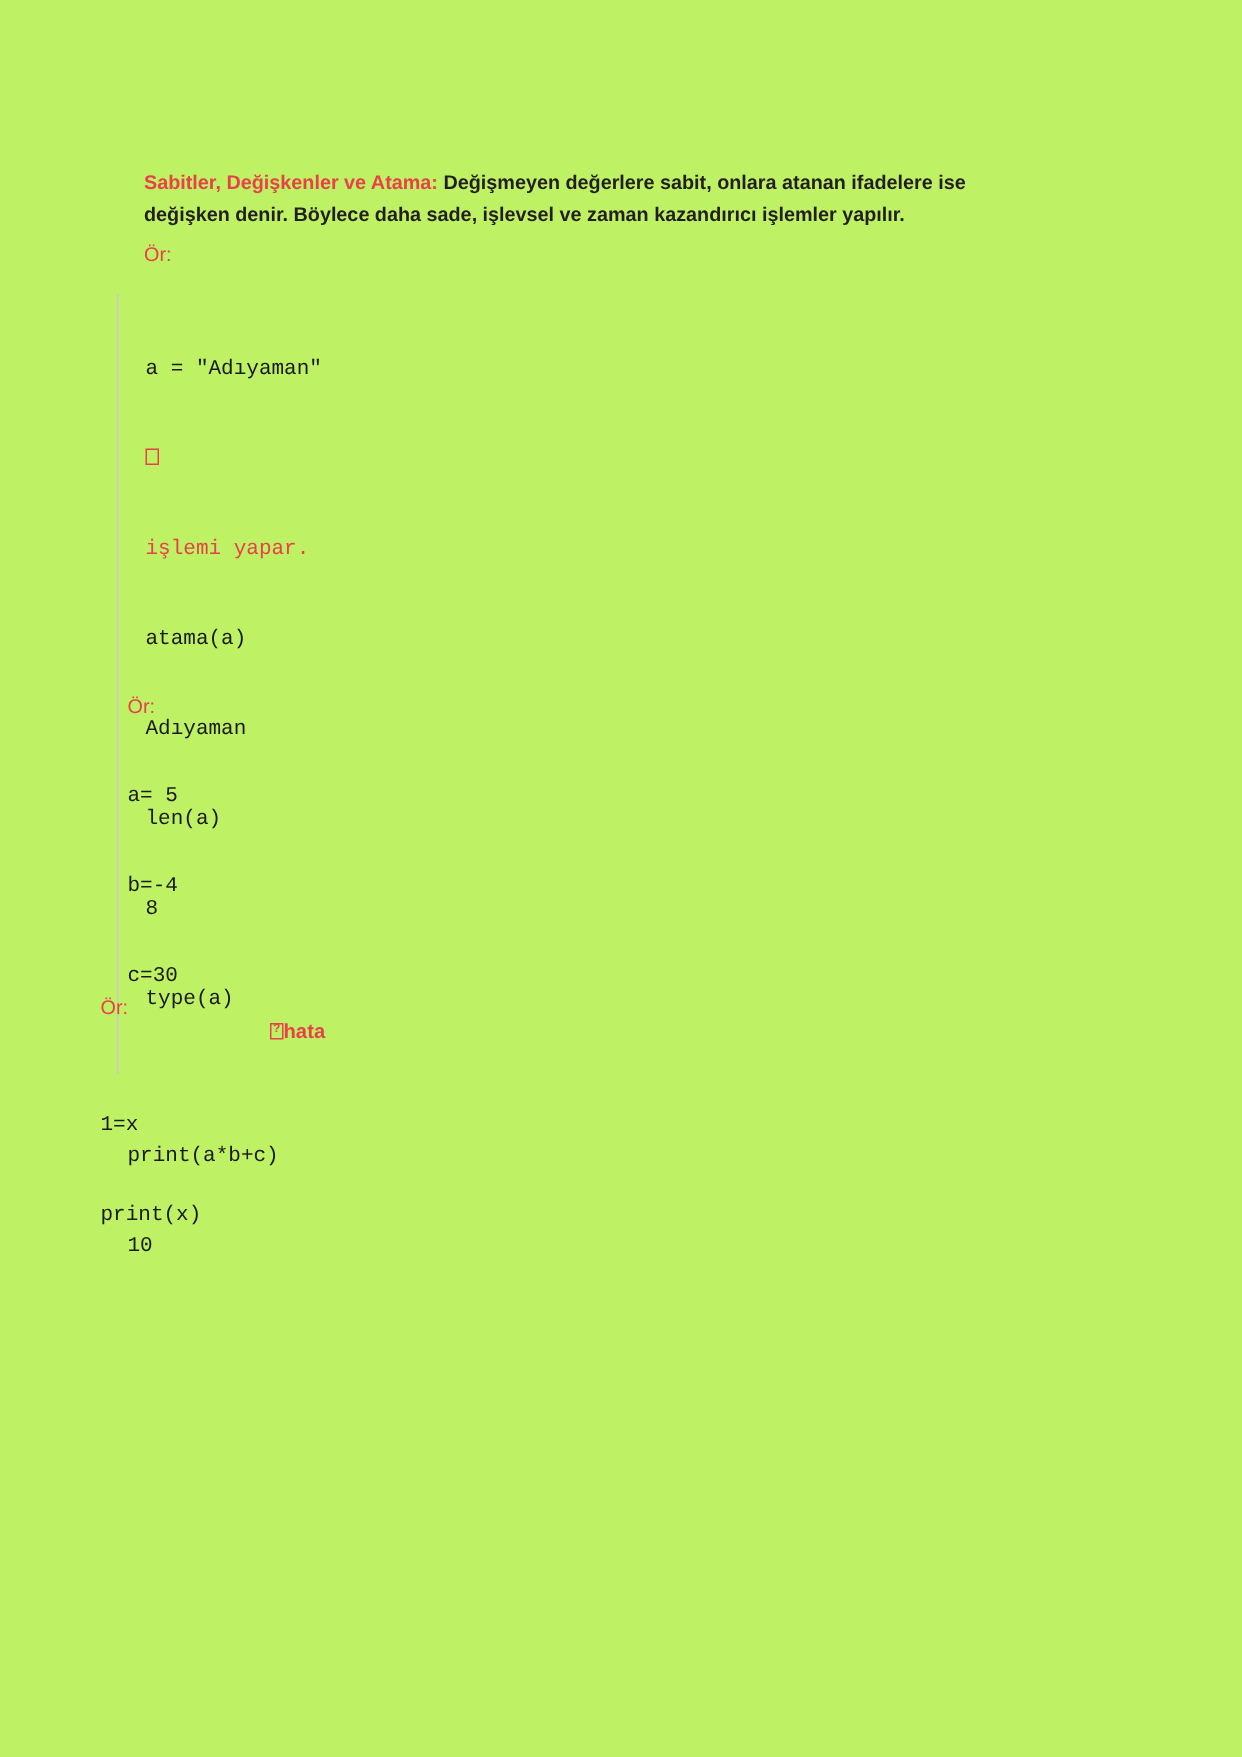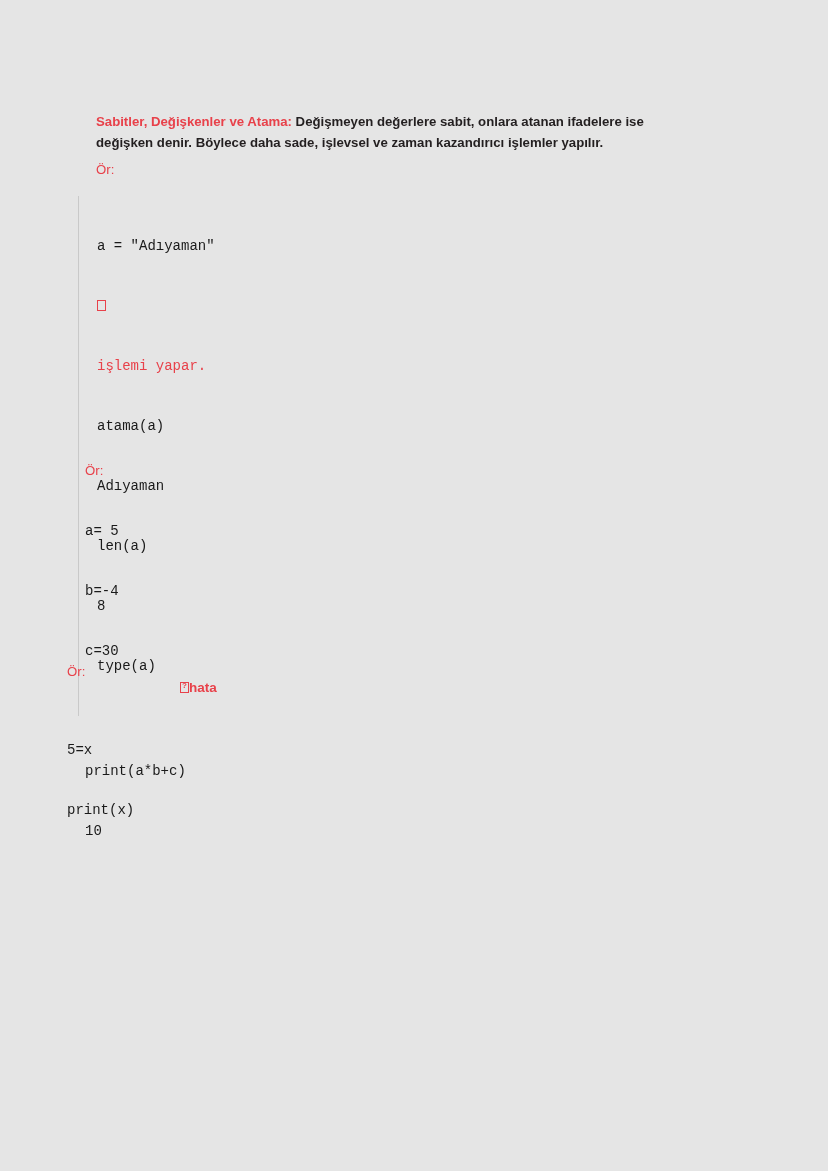--- a/index.html
+++ b/index.html
@@ -13,21 +13,21 @@
     height: 1171px;
     position: relative;
     font-family: "Liberation Sans", sans-serif;
     color: #231f20;
     -webkit-font-smoothing: antialiased;
   }
 
   .page {
     position: absolute;
     inset: 0;
-    background: #e5e5e5;
+    background: #bef264;
     overflow: hidden;
     padding-left: 33px;
   }
 
   
   .prose {
     font-family: "Liberation Sans", sans-serif;
     font-size: 13.2px;
     line-height: 20.5px;
     color: #231f20;
@@ -173,19 +173,19 @@
     <span class="line">c=30</span>
     <span class="spacer"></span>
     <span class="line">print(a*b+c)</span>
     <span class="line">10</span>
   </div>
 
 
   <div id="example-label-3" class="prose accent">Ör:</div>
 
   <div id="code-block-3" class="code">
-    <span class="line">5=x</span>
+    <span class="line">1=x</span>
     <span class="line">print(x)</span>
   </div>
 
   <div id="error-annotation"><span class="tofu qm"></span><span>hata</span></div>
 
 </div>
 
 </body></html>

